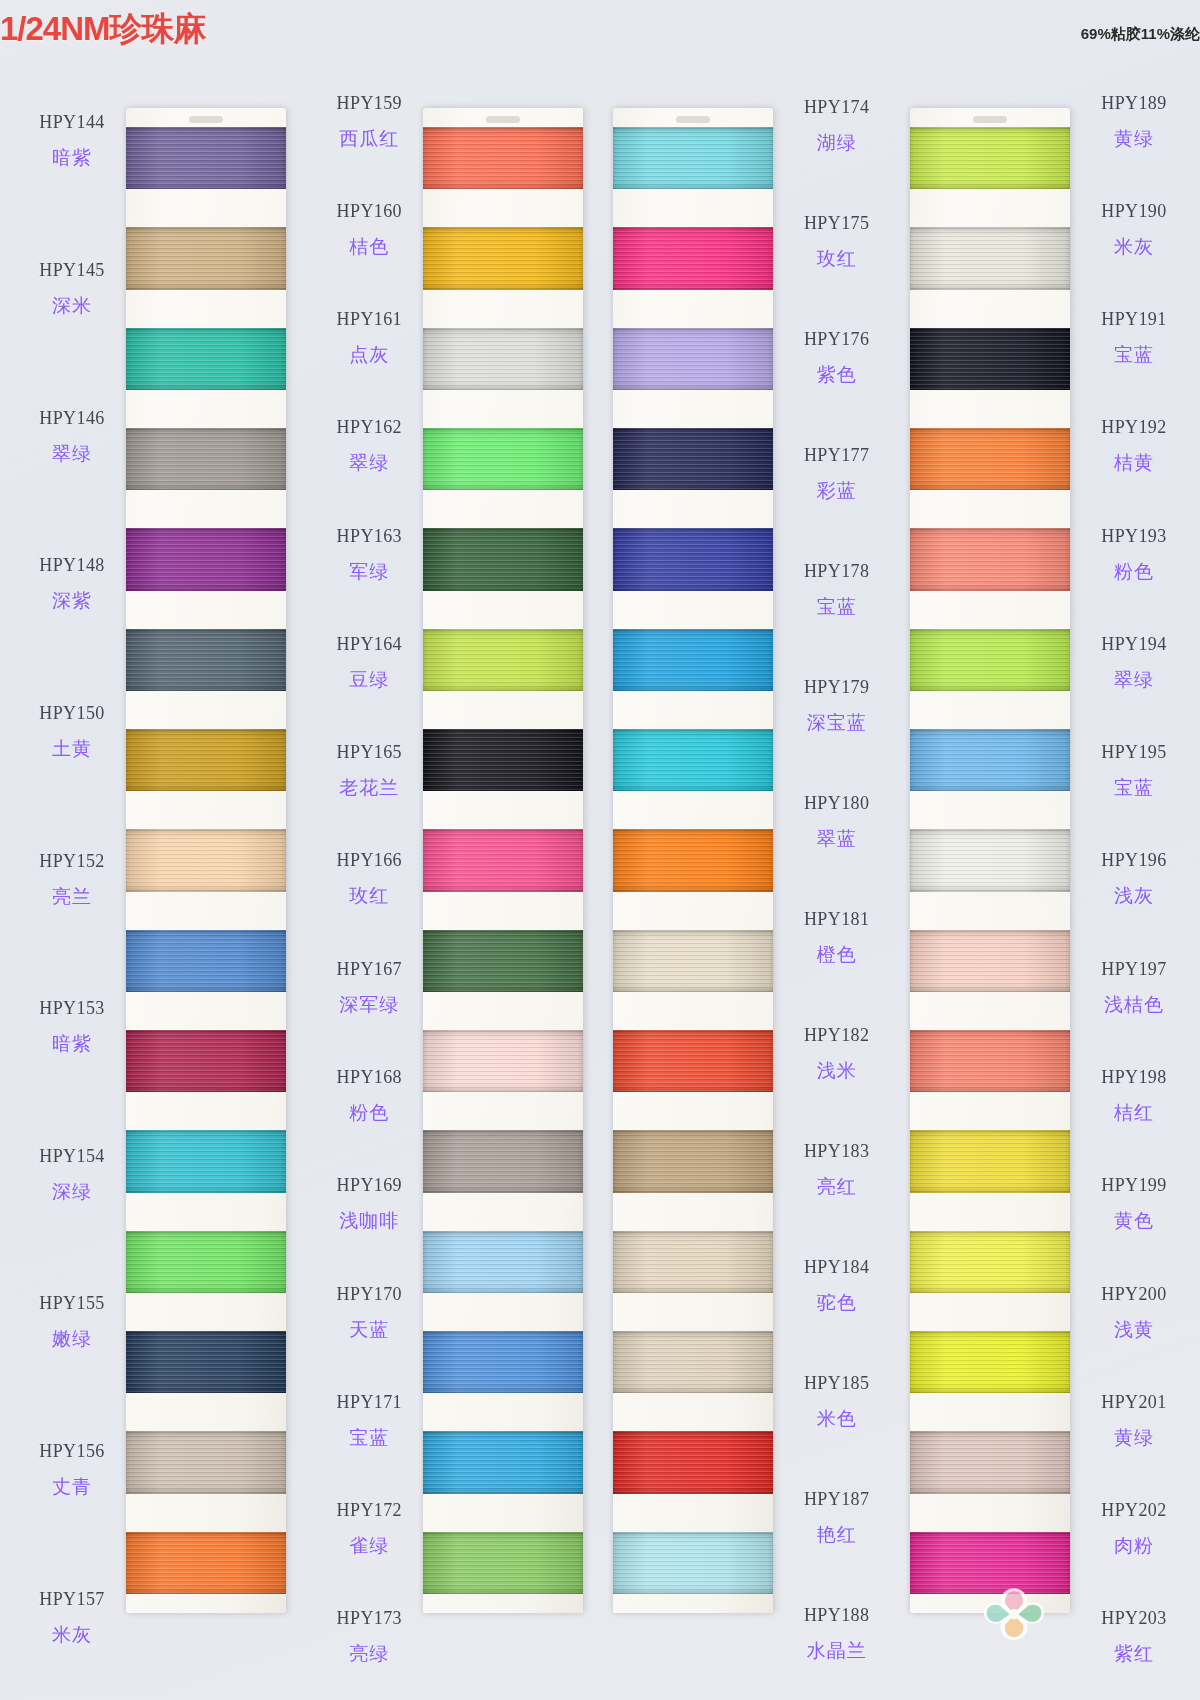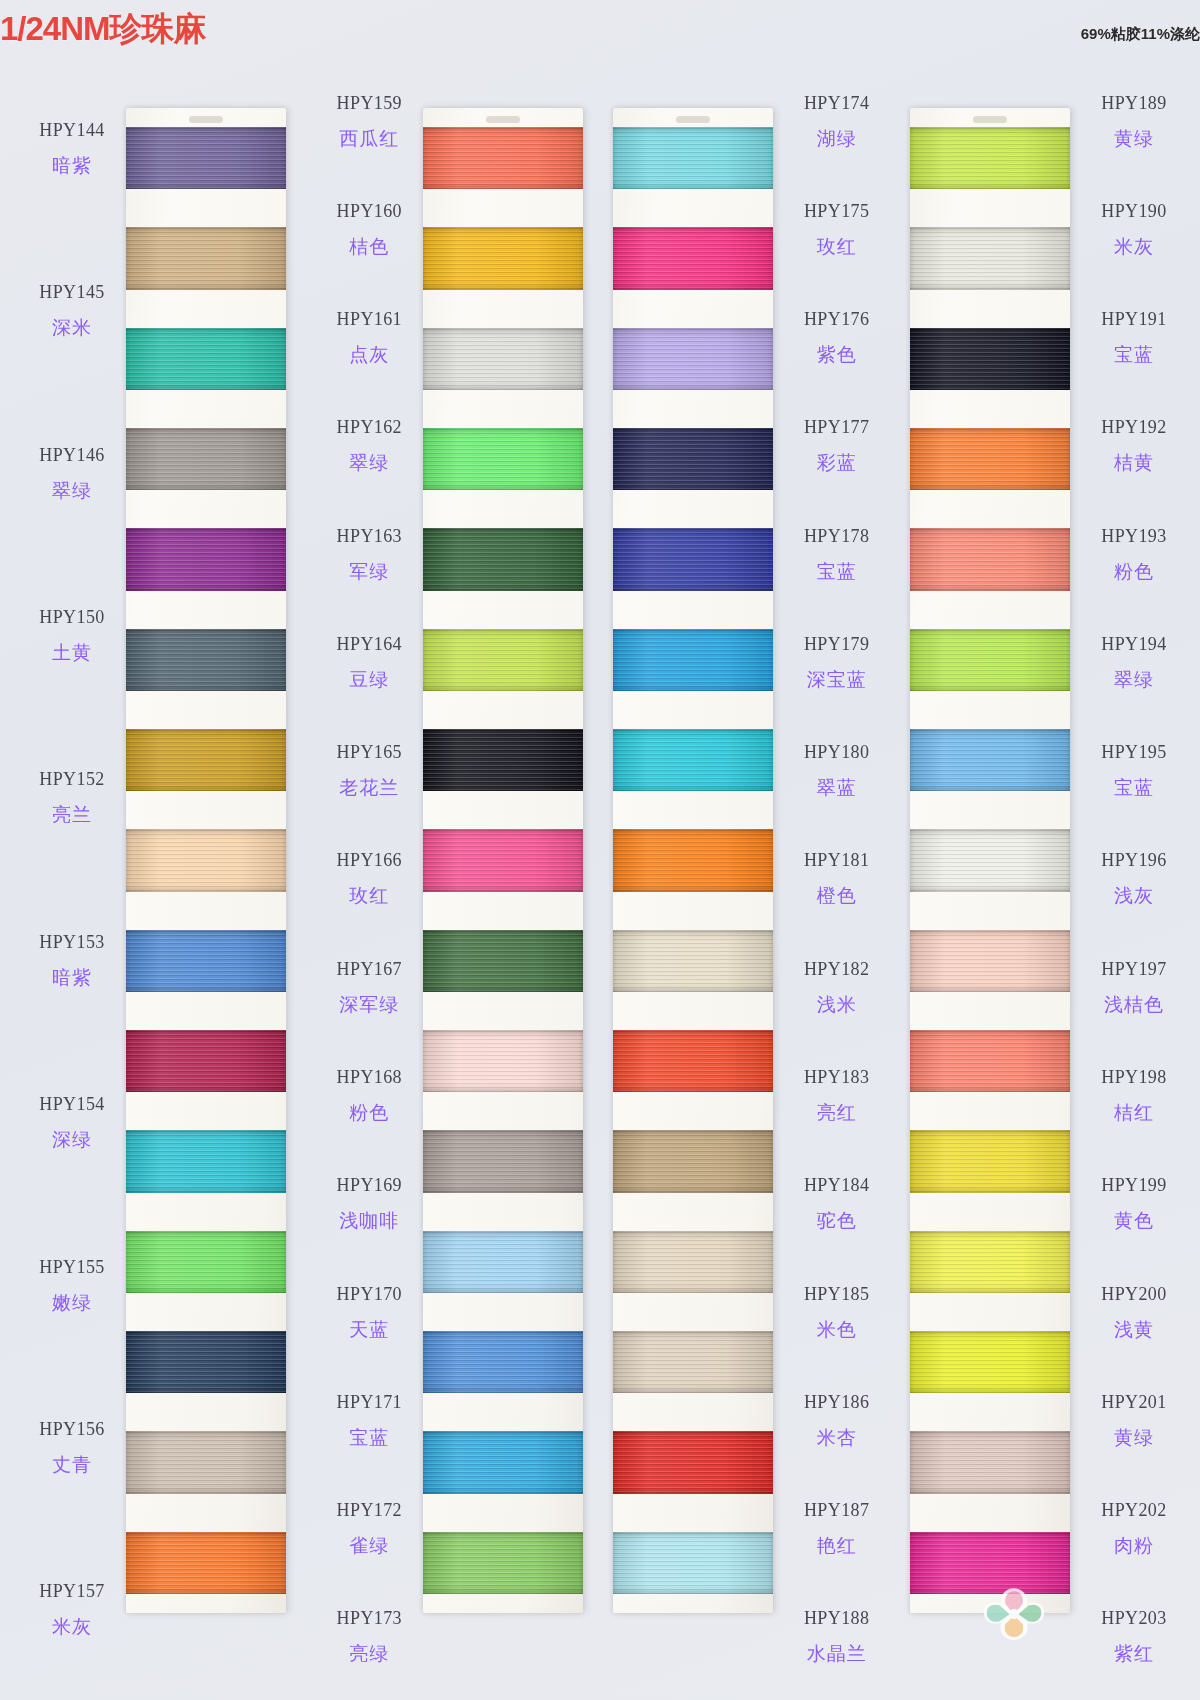--- a/index.html
+++ b/index.html
@@ -174,20 +174,24 @@
         </div>
         <div class="label-block">
           <div class="code">HPY145</div>
           <div class="cname">深米</div>
         </div>
         <div class="label-block">
           <div class="code">HPY146</div>
           <div class="cname">翠绿</div>
         </div>
         <div class="label-block">
+          <div class="code">HPY148</div>
+          <div class="cname">深紫</div>
+        </div>
+        <div class="label-block">
           <div class="code">HPY150</div>
           <div class="cname">土黄</div>
         </div>
         <div class="label-block">
           <div class="code">HPY152</div>
           <div class="cname">亮兰</div>
         </div>
         <div class="label-block">
           <div class="code">HPY153</div>
           <div class="cname">暗紫</div>
@@ -410,24 +414,20 @@
           <div class="code">HPY183</div>
           <div class="cname">亮红</div>
         </div>
         <div class="label-block">
           <div class="code">HPY184</div>
           <div class="cname">驼色</div>
         </div>
         <div class="label-block">
           <div class="code">HPY185</div>
           <div class="cname">米色</div>
-        </div>
-        <div class="label-block">
-          <div class="code">HPY186</div>
-          <div class="cname">米杏</div>
         </div>
         <div class="label-block">
           <div class="code">HPY187</div>
           <div class="cname">艳红</div>
         </div>
         <div class="label-block">
           <div class="code">HPY188</div>
           <div class="cname">水晶兰</div>
         </div>
       </div>

